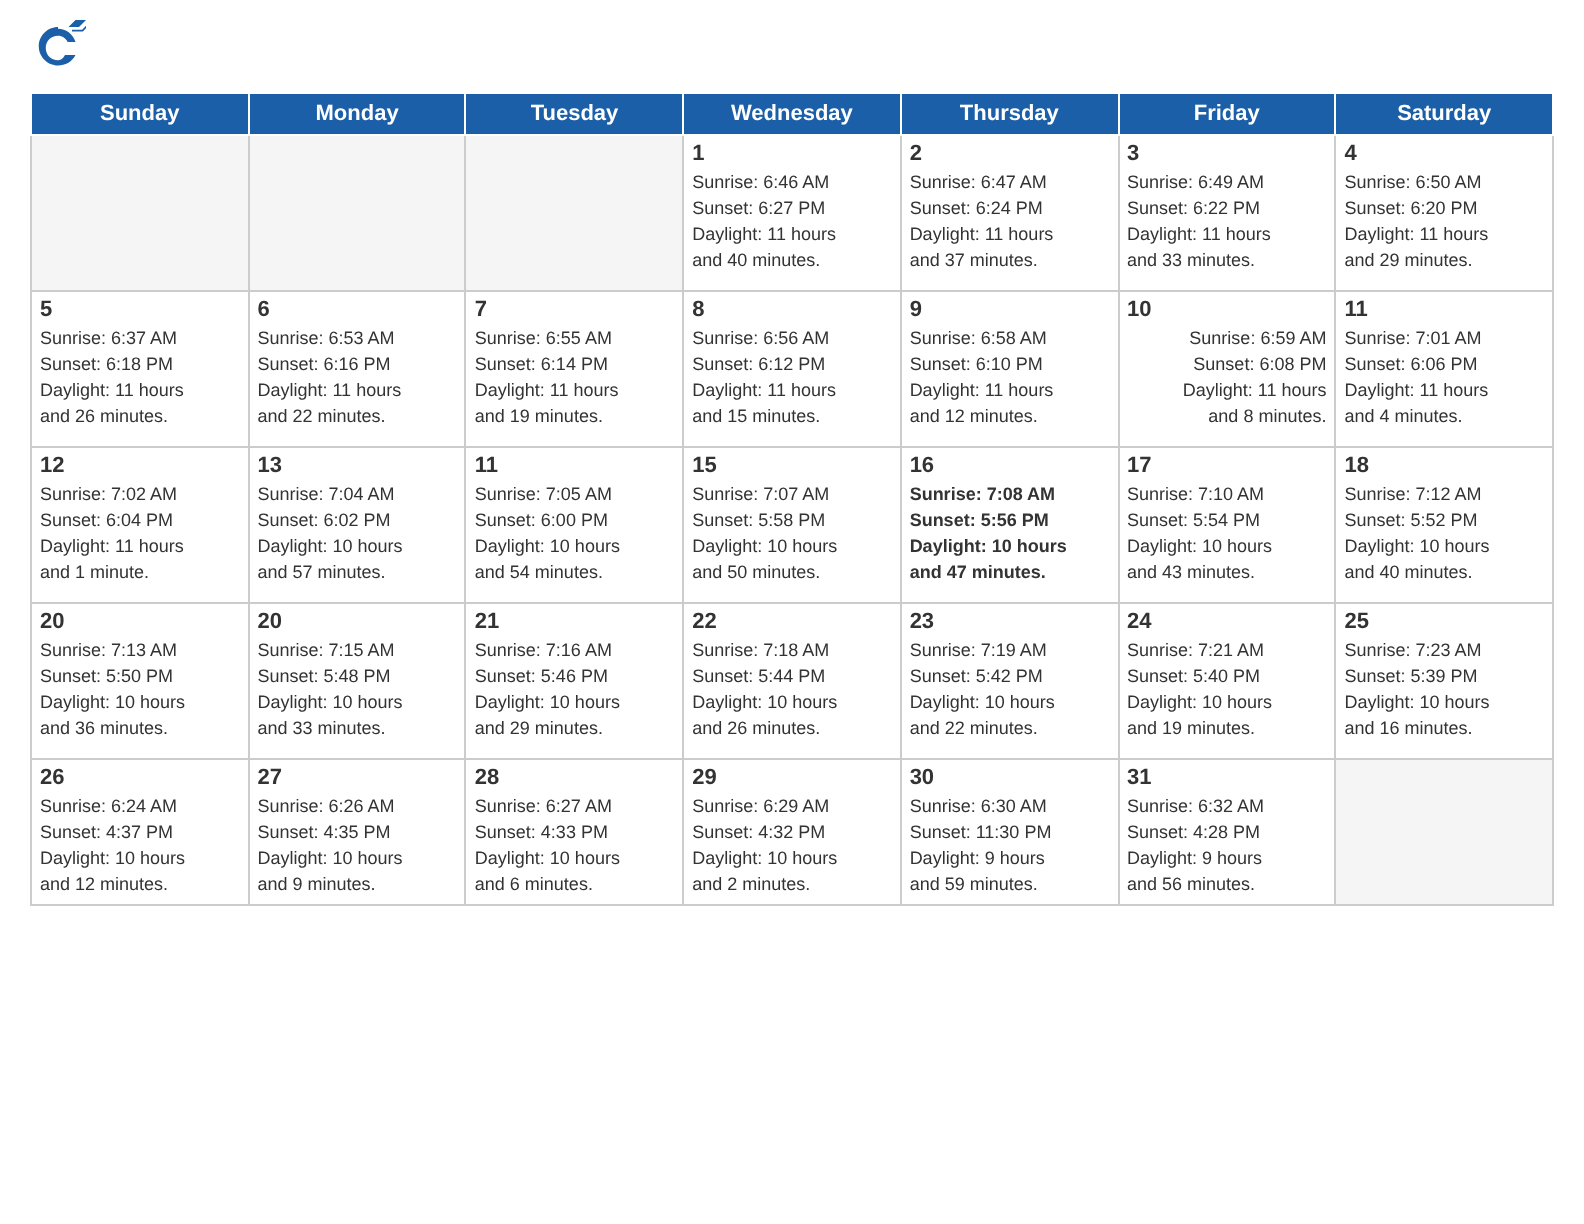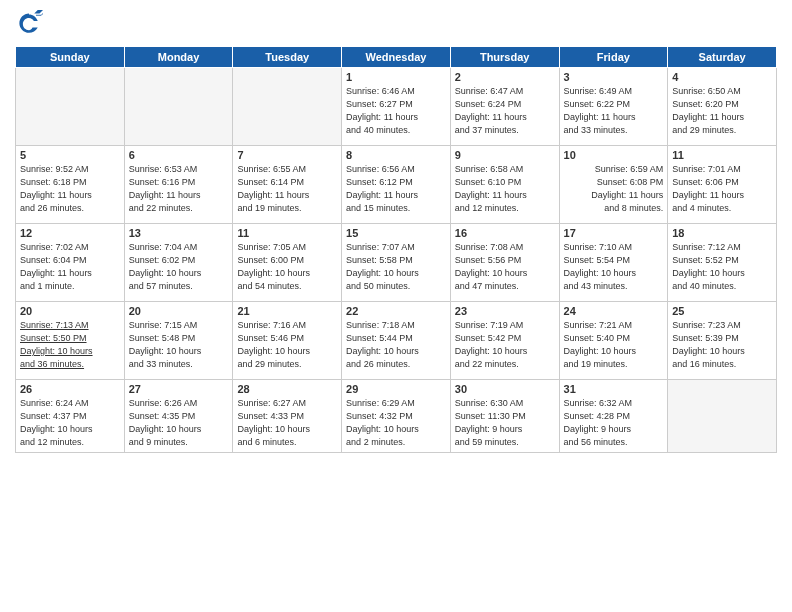--- a/index.html
+++ b/index.html
@@ -155,21 +155,21 @@
             <span class="day-num">4</span>
             <div class="day-info" style="white-space: pre-line;">Sunrise: 6:50 AM
 Sunset: 6:20 PM
 Daylight: 11 hours
 and 29 minutes.</div>
           </td>
         </tr>
         <tr>
           <td>
             <span class="day-num">5</span>
-            <div class="day-info" style="white-space: pre-line;">Sunrise: 9:52 AM
+            <div class="day-info" style="white-space: pre-line;">Sunrise: 6:37 AM
 Sunset: 6:18 PM
 Daylight: 11 hours
 and 26 minutes.</div>
           </td>
           <td>
             <span class="day-num">6</span>
             <div class="day-info" style="white-space: pre-line;">Sunrise: 6:53 AM
 Sunset: 6:16 PM
 Daylight: 11 hours
 and 22 minutes.</div>
@@ -234,21 +234,21 @@
           </td>
           <td>
             <span class="day-num">15</span>
             <div class="day-info" style="white-space: pre-line;">Sunrise: 7:07 AM
 Sunset: 5:58 PM
 Daylight: 10 hours
 and 50 minutes.</div>
           </td>
           <td>
             <span class="day-num">16</span>
-            <div class="day-info" style="white-space: pre-line;">Sunrise: 7:08 AM
+            <div class="day-info" style="white-space: pre-line; font-weight: bold;">Sunrise: 7:08 AM
 Sunset: 5:56 PM
 Daylight: 10 hours
 and 47 minutes.</div>
           </td>
           <td>
             <span class="day-num">17</span>
             <div class="day-info" style="white-space: pre-line;">Sunrise: 7:10 AM
 Sunset: 5:54 PM
 Daylight: 10 hours
 and 43 minutes.</div>
@@ -257,21 +257,21 @@
             <span class="day-num">18</span>
             <div class="day-info" style="white-space: pre-line;">Sunrise: 7:12 AM
 Sunset: 5:52 PM
 Daylight: 10 hours
 and 40 minutes.</div>
           </td>
         </tr>
         <tr>
           <td>
             <span class="day-num">20</span>
-            <div class="day-info" style="white-space: pre-line; text-decoration: underline;">Sunrise: 7:13 AM
+            <div class="day-info" style="white-space: pre-line;">Sunrise: 7:13 AM
 Sunset: 5:50 PM
 Daylight: 10 hours
 and 36 minutes.</div>
           </td>
           <td>
             <span class="day-num">20</span>
             <div class="day-info" style="white-space: pre-line;">Sunrise: 7:15 AM
 Sunset: 5:48 PM
 Daylight: 10 hours
 and 33 minutes.</div>

